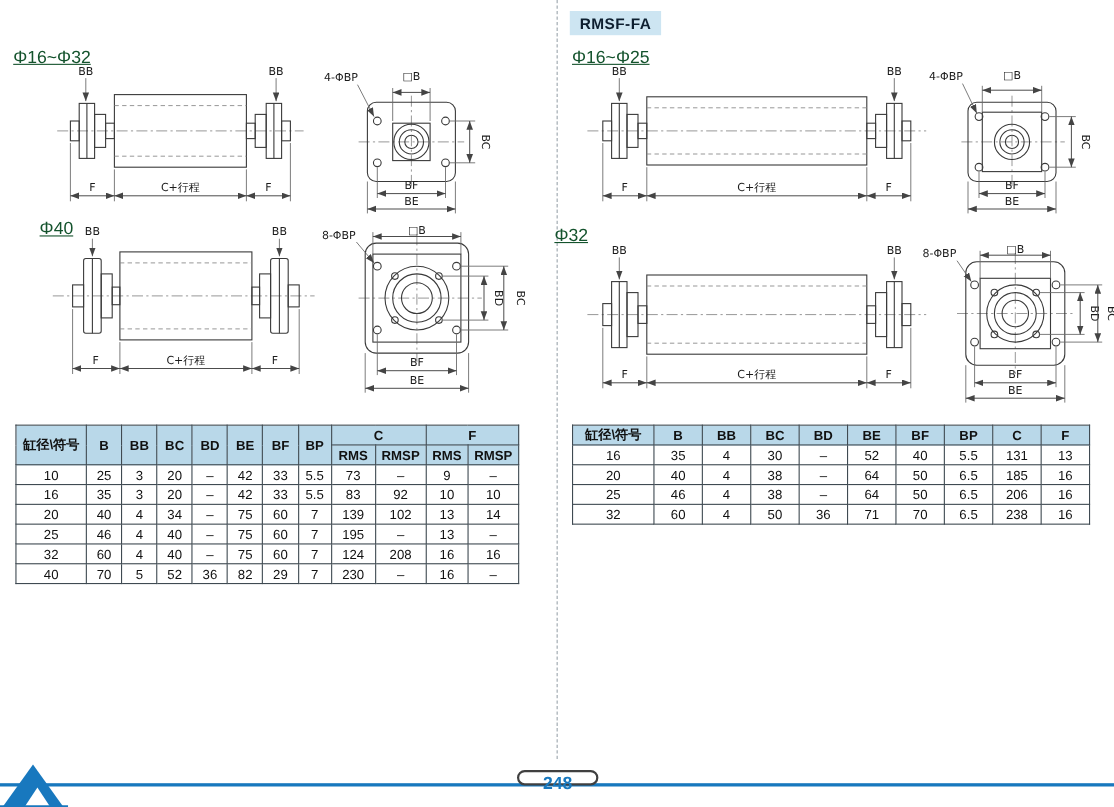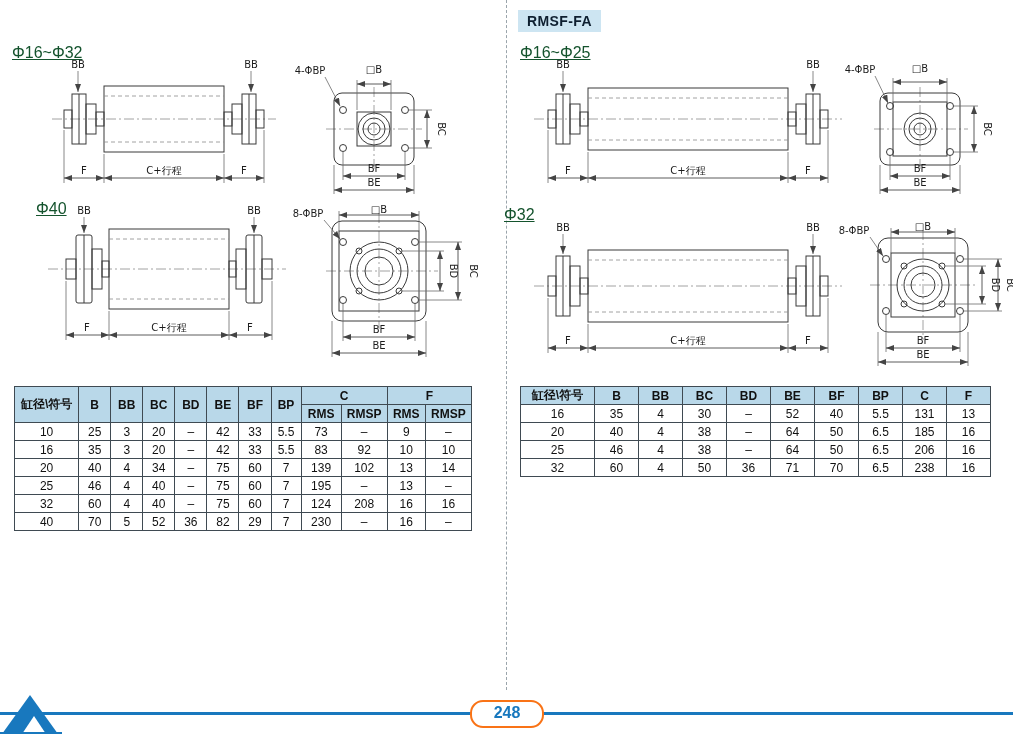--- a/index.html
+++ b/index.html
@@ -27,22 +27,22 @@
 
   
   table.dim-table { position:absolute; border-collapse:collapse; table-layout:fixed;
                     font-size:12px; color:#111; background:#fff; }
   table.dim-table th { background:#b9d8e9; font-weight:bold; }
   table.dim-table th, table.dim-table td
         { border:1px solid #3f4a52; text-align:center; height:18px; padding:0 2px; }
 
   
   .footer-rule { position:absolute; left:0; top:712px; width:1013px; height:3px; background:#1878be; }
-  .page-num { position:absolute; left:470px; top:700px; width:74px; height:28px;
-              background:#ffffff; border:2px solid #f97316; border-radius:13px;
+  .page-num { position:absolute; left:470px; top:700px; width:74px; height:14px;
+              background:#ffffff; border:2px solid #404040; border-radius:13px;
               color:#1878be; font-weight:bold; font-size:16px; text-align:center;
               line-height:22px; z-index:2; }
   .logo { position:absolute; left:0; top:692px; z-index:2; }
 </style>
 </head>
 <body>
 
 <div class="page">
 
   <div class="divider"></div>

